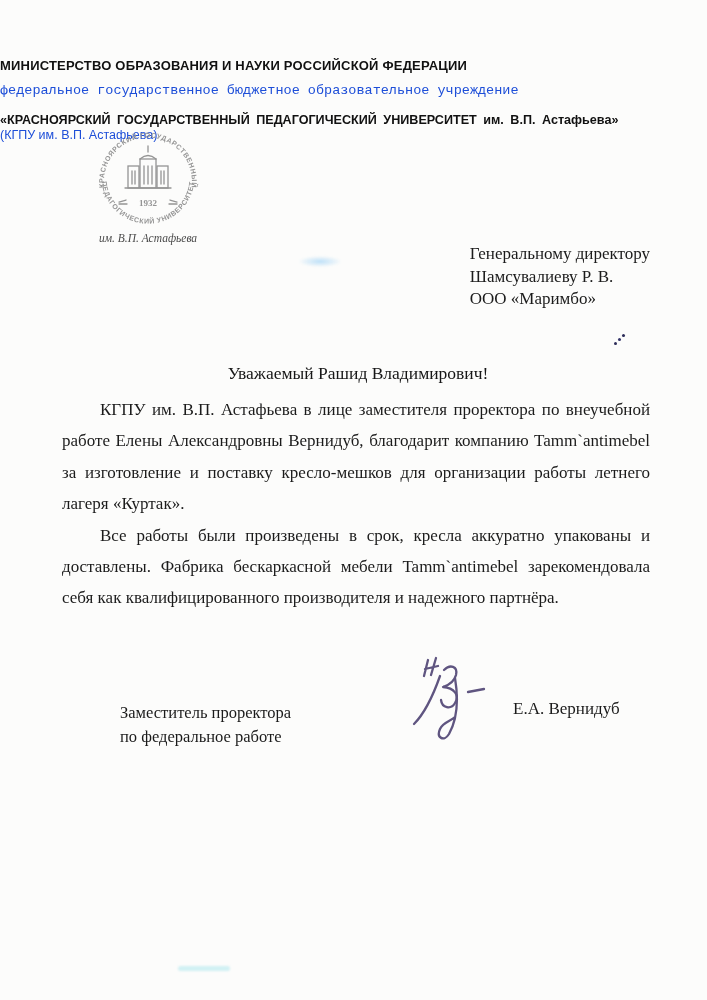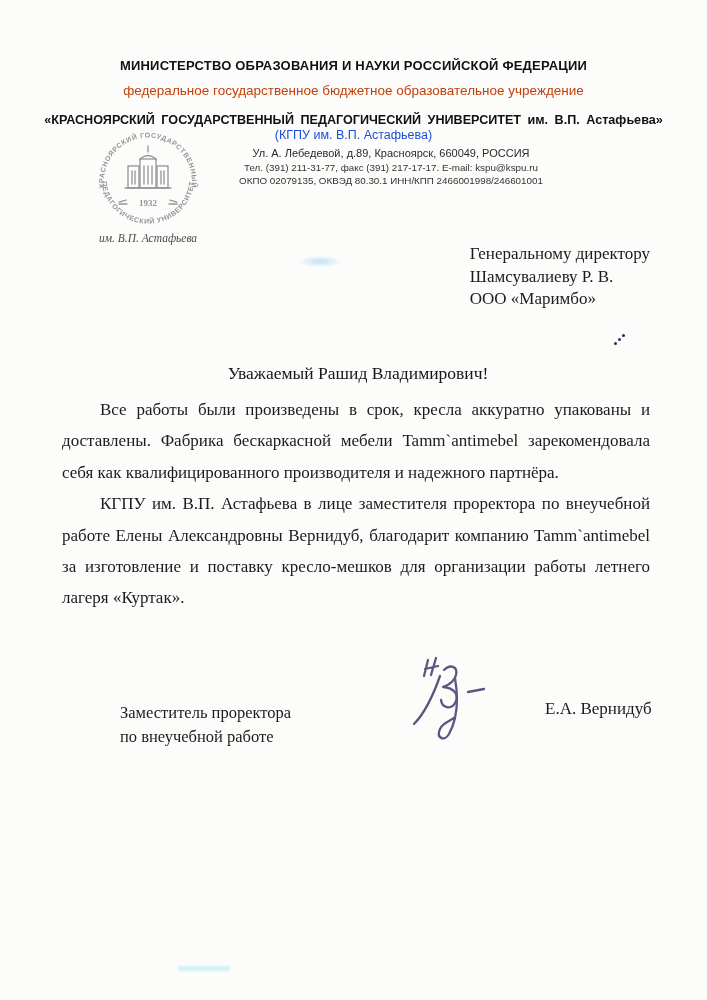--- a/index.html
+++ b/index.html
@@ -8,25 +8,25 @@
     position:relative;
     width:707px;height:1000px;
     margin:0 auto;
     background:#fcfcfb;
     overflow:hidden;
     color:#1d1d1d;
   }
   
   .letterhead{
     position:absolute;top:58px;left:0;right:0;
-    text-align:center;
+    text-align:left;
     font-family:"Liberation Sans", sans-serif;
   }
   .lh-ministry{font-size:13px;font-weight:bold;letter-spacing:.2px;margin-bottom:10px;color:#111;}
-  .lh-fed{font-size:13.5px;line-height:15.5px;color:#c2410c;}
+  .lh-fed{font-size:13.5px;line-height:15.5px;color:#1d4ed8;font-family:Liberation Mono, monospace;}
   .lh-univ{font-size:12.6px;font-weight:bold;word-spacing:3px;margin-top:14px;color:#111;}
   .lh-univ-short{font-size:12.5px;margin-top:1px;color:#1d4ed8;}
   .address-block{
     position:absolute;top:146px;left:75px;right:0;
     text-align:center;
     font-family:"Liberation Sans", sans-serif;
     color:#2a2a2a;
   }
   .addr-line1{font-size:11px;line-height:15px;}
   .addr-line2,.addr-line3{font-size:9.8px;line-height:13px;color:#333;}
@@ -49,21 +49,21 @@
     text-align:justify;
   }
   .letter-body p{margin:0;text-indent:38px;}
   
   .sig-titles{
     position:absolute;left:120px;top:701px;
     font-size:16.5px;line-height:23.5px;color:#1b1b1b;
   }
   .sig-ink{position:absolute;left:398px;top:648px;width:100px;height:105px;}
   .sig-name{
-    position:absolute;left:545px;top:699px;
+    position:absolute;left:513px;top:699px;
     font-size:17px;color:#1b1b1b;
   }
   
   .smudge-blue{
     position:absolute;left:298px;top:256px;width:44px;height:11px;
     background:radial-gradient(ellipse at center, rgba(135,200,245,.55) 0%, rgba(135,200,245,0) 70%);
     filter:blur(1px);
   }
   .ink-speck{
     position:absolute;left:614px;top:342px;width:3px;height:3px;border-radius:50%;
@@ -80,25 +80,20 @@
 
 <div class="page">
 
   <div class="letterhead">
     <div class="lh-ministry">МИНИСТЕРСТВО ОБРАЗОВАНИЯ И НАУКИ РОССИЙСКОЙ ФЕДЕРАЦИИ</div>
     <div class="lh-fed">федеральное государственное бюджетное образовательное учреждение</div>
     <div class="lh-univ">«КРАСНОЯРСКИЙ ГОСУДАРСТВЕННЫЙ ПЕДАГОГИЧЕСКИЙ УНИВЕРСИТЕТ им. В.П. Астафьева»</div>
     <div class="lh-univ-short">(КГПУ им. В.П. Астафьева)</div>
   </div>
 
-  <div class="address-block">
-    <div class="addr-line1">Ул. А. Лебедевой, д.89, Красноярск, 660049, РОССИЯ</div>
-    <div class="addr-line2">Тел. (391) 211-31-77,  факс (391) 217-17-17.  E-mail: kspu@kspu.ru</div>
-    <div class="addr-line3">ОКПО 02079135, ОКВЭД 80.30.1 ИНН/КПП 2466001998/246601001</div>
-  </div>
 
   <div class="seal">
     <svg viewBox="0 0 140 122">
       <defs>
         <path id="arcTop" d="M 27.5,67 A 44,44 0 1 1 112.5,67"></path>
         <path id="arcBottom" d="M 24,58 A 46.5,46.5 0 0 0 116,58"></path>
       </defs>
       <g font-family="Liberation Sans, sans-serif" font-size="7" font-weight="bold" letter-spacing="0.6" fill="#949494">
         <text text-anchor="middle">
           <textPath href="#arcTop" startOffset="50%">КРАСНОЯРСКИЙ ГОСУДАРСТВЕННЫЙ</textPath>
@@ -129,27 +124,27 @@
     <div>ООО «Маримбо»</div>
   </div>
 
   <div class="smudge-blue"></div>
   <div class="ink-speck"></div>
   <div class="smudge-cyan"></div>
 
   <div class="salutation">Уважаемый  Рашид Владимирович!</div>
 
   <div class="letter-body">
+    <p>КГПУ им. В.П. Астафьева в лице заместителя проректора по внеучебной работе Елены Александровны Вернидуб, благодарит компанию Tamm`antimebel за изготовление и поставку кресло-мешков для организации работы летнего лагеря «Куртак».</p>
     <p>Все работы были произведены в срок, кресла аккуратно упакованы и доставлены. Фабрика бескаркасной мебели  Tamm`antimebel зарекомендовала себя как квалифицированного производителя и надежного партнёра.</p>
-    <p>КГПУ им. В.П. Астафьева в лице заместителя проректора по внеучебной работе Елены Александровны Вернидуб, благодарит компанию Tamm`antimebel за изготовление и поставку кресло-мешков для организации работы летнего лагеря «Куртак».</p>
   </div>
 
   <div class="sig-titles">
     <div>Заместитель проректора</div>
-    <div>по внеучебной работе</div>
+    <div>по федеральное работе</div>
   </div>
 
   <svg class="sig-ink" viewBox="0 0 100 105">
     <g fill="none" stroke-width="2.3" stroke-linecap="round" stroke-linejoin="round" opacity="0.88" stroke="#4a3e70">
       <path d="M30,12 l-4,16 M38,10 l-5,17 M27,21 l13,-3"></path>
       <path d="M42,28 C36,45 28,64 16,76"></path>
       <path d="M46,22 C52,16 60,18 58,27 C56,35 48,38 45,39 C56,40 62,47 57,55 C53,62 44,60 43,52"></path>
       <path d="M57,30 C60,48 60,70 51,86 C46,94 38,90 42,81 C45,74 53,73 57,69"></path>
       <path d="M70,44 l16,-3"></path>
     </g>

